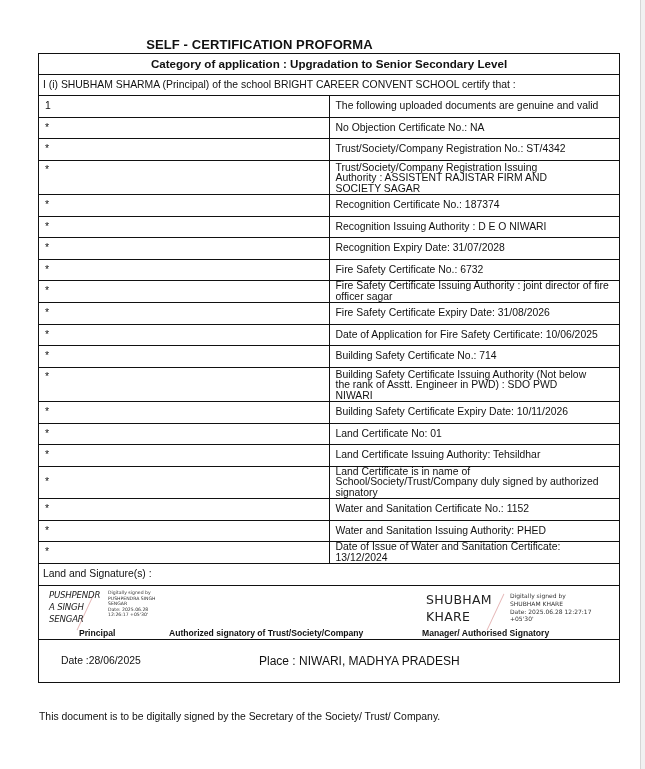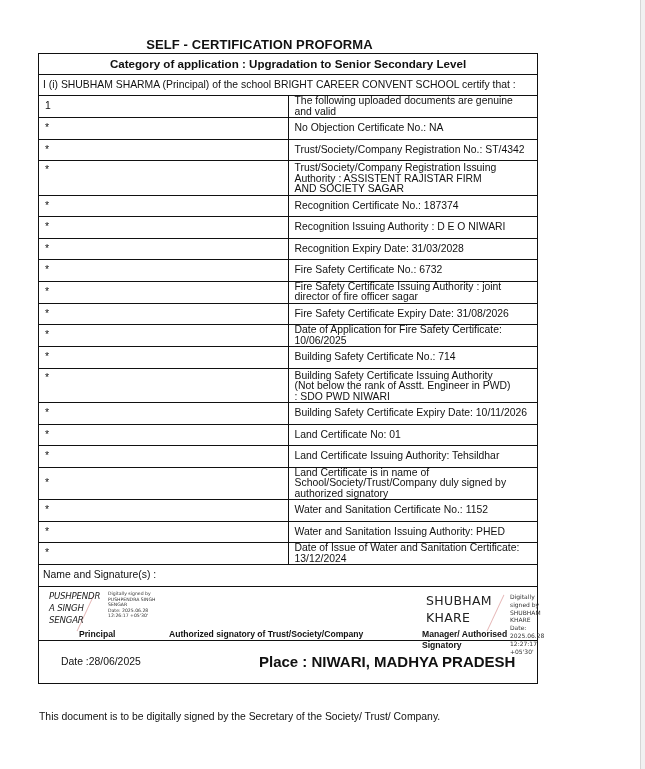--- a/index.html
+++ b/index.html
@@ -9,21 +9,21 @@
   }
   .page-edge {
     position:absolute; top:0; right:0; width:4px; height:769px;
     background:#f1f1f1; border-left:1px solid #d6d6d6;
   }
   .title {
     position:absolute; left:0; width:519px; top:37px; text-align:center;
     font-size:13px; font-weight:bold; letter-spacing:0.1px;
   }
   table.form {
-    position:absolute; left:38px; top:53px; width:500px;
+    position:absolute; left:38px; top:53px; width:582px;
     border-collapse:collapse; table-layout:fixed;
     font-size:10.4px;
   }
   table.form td {
     border:1px solid #111; padding:0 6px; vertical-align:middle; line-height:10.5px;
   }
   td.num { width:15px; padding-left:5px; }
   tr.r1 td { height:20.5px; }
   tr.r2 td { height:29px; padding-top:2px; }
   .category { text-align:center; font-weight:bold; font-size:11.6px; height:20px; }
@@ -46,21 +46,21 @@
     position:absolute; left:465px; top:6px; font-size:6px; line-height:7.8px; color:#333;
     font-family:"DejaVu Sans", sans-serif;
   }
   .sig-mark {
     position:absolute; border-left:1px solid #e5b7b7; transform:rotate(25deg);
   }
   .lbl { position:absolute; top:42px; font-size:8.6px; font-weight:bold; }
   .date-row td { height:42px; padding:0; }
   .date-wrap { position:relative; height:42px;text-align:right; }
   .date-text { position:absolute; left:16px; top:16px; font-size:10.4px; }
-  .place-text { position:absolute; left:214px; top:16px; font-size:15px;font-weight:bold; }
+  .place-text { position:absolute; left:214px; top:16px; font-size:12px; }
   .footer-note {
     position:absolute; left:39px; top:677px; font-size:10.4px;margin-top:34px;
   }
 </style>
 </head>
 <body>
 
 <div class="page-edge"></div>
 
 <div class="title">SELF - CERTIFICATION PROFORMA</div>
@@ -93,21 +93,21 @@
   <tr class="r1">
     <td class="num">*</td>
     <td>Recognition Certificate No.: 187374</td>
   </tr>
   <tr class="r1">
     <td class="num">*</td>
     <td>Recognition Issuing Authority : D E O NIWARI</td>
   </tr>
   <tr class="r1">
     <td class="num">*</td>
-    <td>Recognition Expiry Date: 31/03/2028</td>
+    <td>Recognition Expiry Date: 31/07/2028</td>
   </tr>
   <tr class="r1">
     <td class="num">*</td>
     <td>Fire Safety Certificate No.: 6732</td>
   </tr>
   <tr class="r1">
     <td class="num">*</td>
     <td>Fire Safety Certificate Issuing Authority : joint director of fire officer sagar</td>
   </tr>
   <tr class="r1">
@@ -149,21 +149,21 @@
   <tr class="r1">
     <td class="num">*</td>
     <td>Water and Sanitation Issuing Authority: PHED</td>
   </tr>
   <tr class="r1">
     <td class="num">*</td>
     <td>Date of Issue of Water and Sanitation Certificate: 13/12/2024</td>
   </tr>
 
   <tr class="r1">
-    <td colspan="2" style="padding-left:4px;height:21px">Name and Signature(s) :</td>
+    <td colspan="2" style="padding-left:4px;height:21px">Land and Signature(s) :</td>
   </tr>
 
   <tr class="sig-row">
     <td colspan="2">
       <div class="sig-wrap">
 
         <div class="sig-mark" style="left:40px;top:6px;height:40px;"></div>
         <div class="sig-name-left">
           <div>PUSHPENDR</div>
           <div>A SINGH</div>

